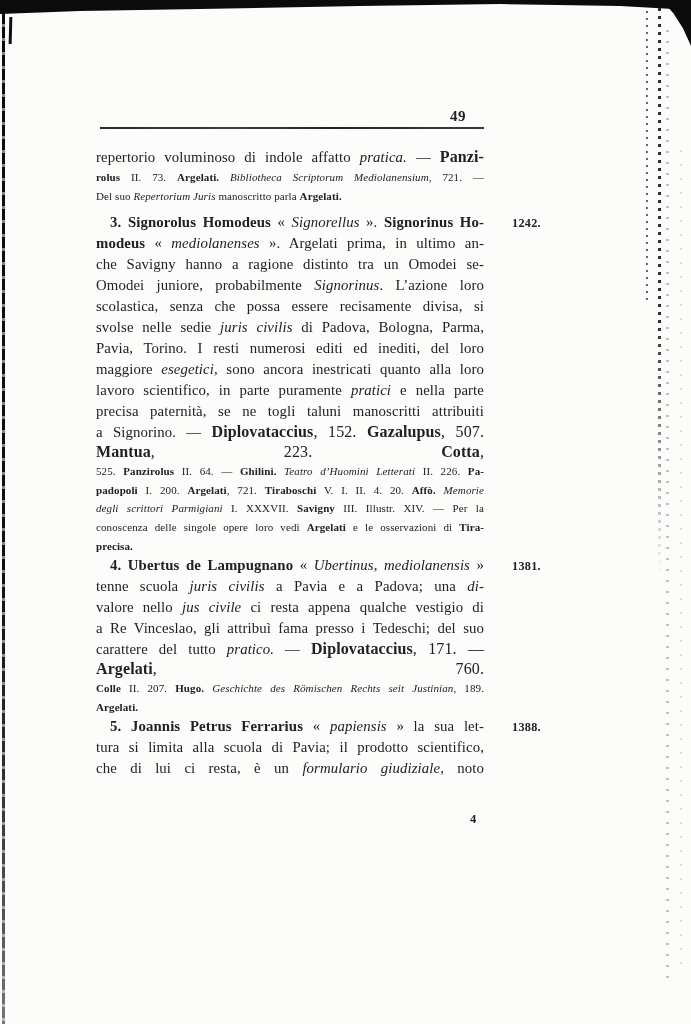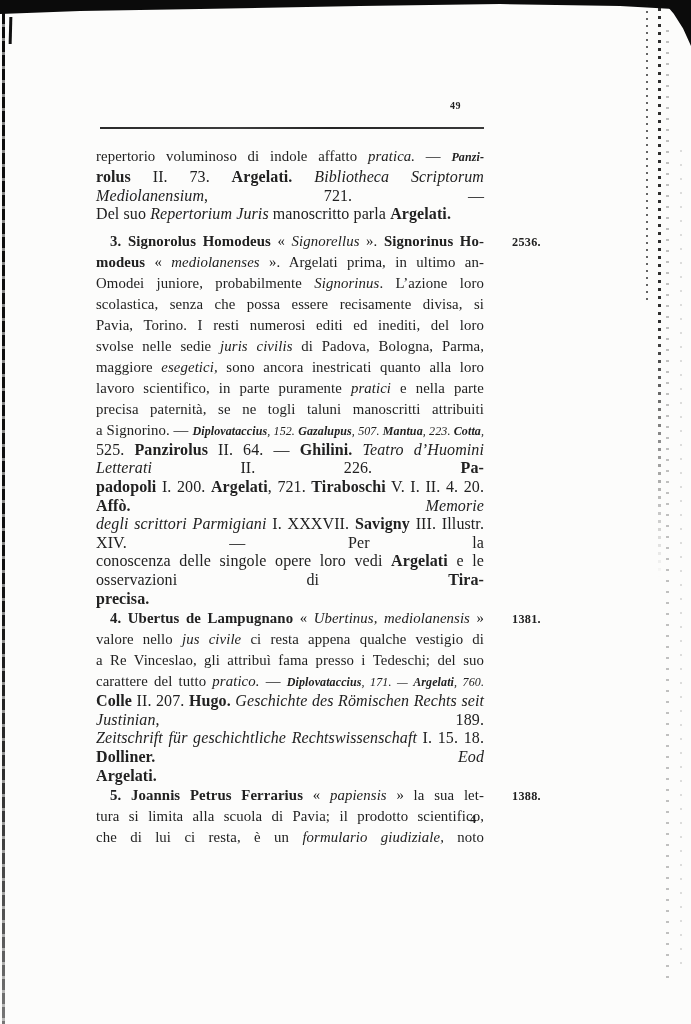--- a/index.html
+++ b/index.html
@@ -27,35 +27,35 @@
     background-image:repeating-linear-gradient(to bottom,rgba(15,15,15,.8) 0 2px,transparent 2px 7px); }
   .sp2 { left:658px; top:8px; width:3px; height:570px;
     background-image:repeating-linear-gradient(to bottom,rgba(10,10,10,.85) 0 3px,transparent 3px 8px);
     -webkit-mask-image:linear-gradient(to bottom,#000 0 55%,transparent 100%);
     mask-image:linear-gradient(to bottom,#000 0 55%,transparent 100%); }
   .sp3 { left:666px; top:30px; width:3px; height:950px; opacity:.45;
     background-image:repeating-linear-gradient(to bottom,rgba(30,30,30,.6) 0 2px,transparent 2px 11px); }
   .sp4 { left:680px; top:150px; width:2px; height:820px; opacity:.3;
     background-image:repeating-linear-gradient(to bottom,rgba(40,40,40,.5) 0 2px,transparent 2px 14px); }
   
-  .page-number { position:absolute; left:450px; top:100px; font-size:10px; font-weight:700; letter-spacing:.5px; }
+  .page-number { position:absolute; left:450px; top:108px; font-size:15px; font-weight:700; letter-spacing:.5px; }
   .header-rule { position:absolute; left:100px; top:127px; width:384px; height:2px;
     background:linear-gradient(to right,#2a2a2a 0%,#3d3d3d 35%,#242424 60%,#3a3a3a 100%); }
   .text-block { position:absolute; left:96px; top:146px; width:388px; }
   .para + .para { margin-top:0; }
   .para.gap-before { margin-top:7px; }
   .line { position:relative; text-align:justify; text-align-last:justify; white-space:normal;
     font-size:14.8px; line-height:21px; letter-spacing:.1px; }
-  .line.small { font-size:16px; line-height:18.6px; letter-spacing:.1px; }
+  .line.small { font-size:11px; line-height:18.6px; letter-spacing:.1px; }
   .line.mixed { line-height:20px; }
   .line.left { text-align-last:left; }
   .line.indent { text-indent:14px; }
   .bold { font-weight:700; }
   .italic { font-style:italic;margin-top:44px; }
-  span.small { font-size:12px;font-style:italic; }
+  span.small { font-size:16px; }
   .marginal { position:absolute; left:416px; top:1px; font-size:12.2px; font-weight:700;
     letter-spacing:.3px; text-indent:0; white-space:nowrap; }
   .signature-mark { position:absolute; left:470px; top:812px; font-size:12.5px; font-weight:700; }
 </style>
 </head>
 <body>
 
 <div id="page" style="--paper: #fcfcfb; --ink: #212121; --scan-black: #0b0b0b;">
 
   <div class="top-band"></div>
@@ -69,43 +69,44 @@
 
   <div class="page-number">49</div>
   <div class="header-rule"></div>
   <div class="text-block">
       <div class="para">
         <div class="line body"><span>repertorio voluminoso di indole affatto </span><span class="italic">pratica.</span><span> — </span><span class="bold small">Panzi-</span></div>
         <div class="line small"><span class="bold">rolus</span><span> II. 73. </span><span class="bold">Argelati.</span><span> </span><span class="italic">Bibliotheca Scriptorum Mediolanensium</span><span>, 721. —</span></div>
         <div class="line small left"><span>Del suo </span><span class="italic">Repertorium Juris</span><span> manoscritto parla </span><span class="bold">Argelati.</span></div>
       </div>
       <div class="para gap-before">
-        <div class="line body indent"><span class="bold">3. </span><span class="bold">Signorolus Homodeus</span><span> « </span><span class="italic">Signorellus</span><span> ». </span><span class="bold">Signorinus Ho-</span><span class="marginal">2536.</span></div>
+        <div class="line body indent"><span class="bold">3. </span><span class="bold">Signorolus Homodeus</span><span> « </span><span class="italic">Signorellus</span><span> ». </span><span class="bold">Signorinus Ho-</span><span class="marginal">1242.</span></div>
         <div class="line body"><span class="bold">modeus</span><span> « </span><span class="italic">mediolanenses</span><span> ». Argelati prima, in ultimo an-</span></div>
+        <div class="line body"><span>che Savigny hanno a ragione distinto tra un Omodei se-</span></div>
         <div class="line body"><span>Omodei juniore, probabilmente </span><span class="italic">Signorinus</span><span>. L’azione loro</span></div>
         <div class="line body"><span>scolastica, senza che possa essere recisamente divisa, si</span></div>
+        <div class="line body"><span>svolse nelle sedie </span><span class="italic">juris civilis</span><span> di Padova, Bologna, Parma,</span></div>
         <div class="line body"><span>Pavia, Torino. I resti numerosi editi ed inediti, del loro</span></div>
-        <div class="line body"><span>svolse nelle sedie </span><span class="italic">juris civilis</span><span> di Padova, Bologna, Parma,</span></div>
         <div class="line body"><span>maggiore </span><span class="italic">esegetici,</span><span> sono ancora inestricati quanto alla loro</span></div>
         <div class="line body"><span>lavoro scientifico, in parte puramente </span><span class="italic">pratici</span><span> e nella parte</span></div>
         <div class="line body"><span>precisa paternità, se ne togli taluni manoscritti attribuiti</span></div>
         <div class="line mixed"><span>a Signorino. — </span><span class="bold small">Diplovataccius</span><span class="small">, 152. </span><span class="bold small">Gazalupus</span><span class="small">, 507. </span><span class="bold small">Mantua</span><span class="small">, 223. </span><span class="bold small">Cotta</span><span class="small">,</span></div>
         <div class="line small"><span>525. </span><span class="bold">Panzirolus</span><span> II. 64. — </span><span class="bold">Ghilini.</span><span> </span><span class="italic">Teatro d’Huomini Letterati</span><span> II. 226. </span><span class="bold">Pa-</span></div>
         <div class="line small"><span class="bold">padopoli</span><span> I. 200. </span><span class="bold">Argelati</span><span>, 721. </span><span class="bold">Tiraboschi</span><span> V. I. II. 4. 20. </span><span class="bold">Affò.</span><span> </span><span class="italic">Memorie</span></div>
         <div class="line small"><span class="italic">degli scrittori Parmigiani</span><span> I. XXXVII. </span><span class="bold">Savigny</span><span> III. Illustr. XIV. — Per la</span></div>
         <div class="line small"><span>conoscenza delle singole opere loro vedi </span><span class="bold">Argelati</span><span> e le osservazioni di </span><span class="bold">Tira-</span></div>
         <div class="line small left"><span class="bold">precisa.</span></div>
       </div>
       <div class="para">
         <div class="line body indent"><span class="bold">4. </span><span class="bold">Ubertus de Lampugnano</span><span> « </span><span class="italic">Ubertinus, mediolanensis</span><span> »</span><span class="marginal">1381.</span></div>
+        <div class="line body"><span>tenne scuola </span><span class="italic">juris civilis</span><span> a Pavia e a Padova; una </span><span class="italic">di-</span></div>
         <div class="line body"><span>valore nello </span><span class="italic">jus civile</span><span> ci resta appena qualche vestigio di</span></div>
         <div class="line body"><span>a Re Vinceslao, gli attribuì fama presso i Tedeschi; del suo</span></div>
         <div class="line mixed"><span>carattere del tutto </span><span class="italic">pratico.</span><span> — </span><span class="bold small">Diplovataccius</span><span class="small">, 171. — </span><span class="bold small">Argelati</span><span class="small">, 760.</span></div>
         <div class="line small"><span class="bold">Colle</span><span> II. 207. </span><span class="bold">Hugo.</span><span> </span><span class="italic">Geschichte des Römischen Rechts seit Justinian</span><span>, 189.</span></div>
-        <div class="line small"><span class="italic">Zeitschrift für geschichtliche Rechtswissenschaft</span><span> I. 15. 18. </span><span class="bold">Dolliner.</span><span> </span><span class="italic">Eod</span></div>
         <div class="line small left"><span class="bold">Argelati.</span></div>
       </div>
       <div class="para">
         <div class="line body indent"><span class="bold">5. </span><span class="bold">Joannis Petrus Ferrarius</span><span> « </span><span class="italic">papiensis</span><span> » la sua let-</span><span class="marginal">1388.</span></div>
         <div class="line body"><span>tura si limita alla scuola di Pavia; il prodotto scientifico,</span></div>
         <div class="line body"><span>che di lui ci resta, è un </span><span class="italic">formulario giudiziale,</span><span> noto</span></div>
       </div>
     </div>
   <div class="signature-mark">4</div>
 </div>

